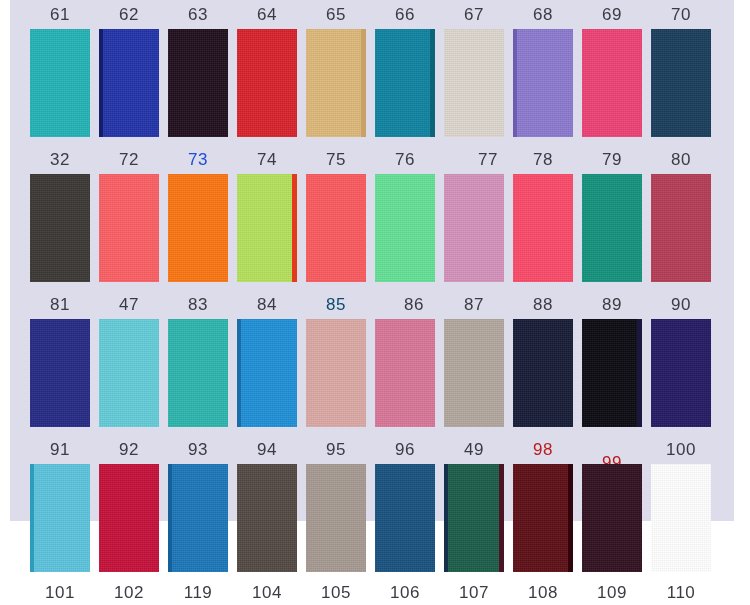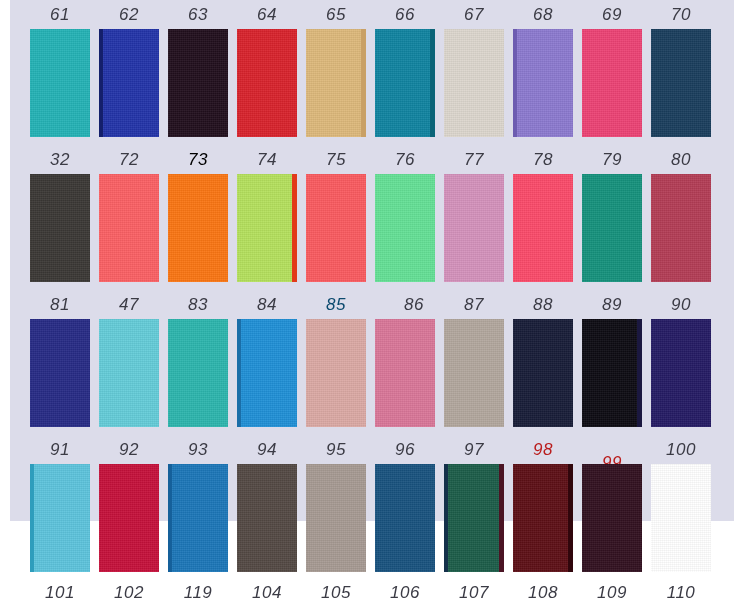--- a/index.html
+++ b/index.html
@@ -14,21 +14,20 @@
     overflow: hidden;
   }
 
   #chart {
     position: absolute;
     left: 10px;
     top: 0px;
     width: 724px;
     height: 521px;
     background: #dcdcea;
-    font-style: italic;
   }
 
   .row {
     position: absolute;
     left: 0;
     width: 724px;
     height: 145px;
   }
   .row-1 { top: 0px; }
   .row-2 { top: 145px; }
@@ -187,32 +186,32 @@
 
   <div class="row row-2">
     <div class="label-strip">
       <div class="cell" style="left:20px">
           <div class="label" style="color: rgb(59, 59, 69);">32</div>
         </div>
       <div class="cell" style="left:89px">
           <div class="label" style="color: rgb(59, 59, 69);">72</div>
         </div>
       <div class="cell" style="left:158px">
-          <div class="label" style="color: #000000;">73</div>
+          <div class="label" style="color: #1d4ed8;">73</div>
         </div>
       <div class="cell" style="left:227px">
           <div class="label" style="color: rgb(59, 59, 69);">74</div>
         </div>
       <div class="cell" style="left:296px">
           <div class="label" style="color: rgb(59, 59, 69);">75</div>
         </div>
       <div class="cell" style="left:365px">
           <div class="label" style="color: rgb(59, 59, 69);">76</div>
         </div>
-      <div class="cell" style="left:434px">
+      <div class="cell" style="left:448px">
           <div class="label" style="color: rgb(59, 59, 69);">77</div>
         </div>
       <div class="cell" style="left:503px">
           <div class="label" style="color: rgb(59, 59, 69);">78</div>
         </div>
       <div class="cell" style="left:572px">
           <div class="label" style="color: rgb(59, 59, 69);">79</div>
         </div>
       <div class="cell" style="left:641px">
           <div class="label" style="color: rgb(59, 59, 69);">80</div>
@@ -339,21 +338,21 @@
       <div class="cell" style="left:227px">
           <div class="label" style="color: rgb(59, 59, 69);">94</div>
         </div>
       <div class="cell" style="left:296px">
           <div class="label" style="color: rgb(59, 59, 69);">95</div>
         </div>
       <div class="cell" style="left:365px">
           <div class="label" style="color: rgb(59, 59, 69);">96</div>
         </div>
       <div class="cell" style="left:434px">
-          <div class="label" style="color: rgb(59, 59, 69);">97</div>
+          <div class="label" style="color: rgb(59, 59, 69);">49</div>
         </div>
       <div class="cell" style="left:503px">
           <div class="label" style="color: #b91c1c;">98</div>
         </div>
       <div class="cell" style="left:572px">
           <div class="label" style="color: #b91c1c; margin-top: 13px;">99</div>
         </div>
       <div class="cell" style="left:641px">
           <div class="label" style="color: rgb(59, 59, 69);">100</div>
         </div>

